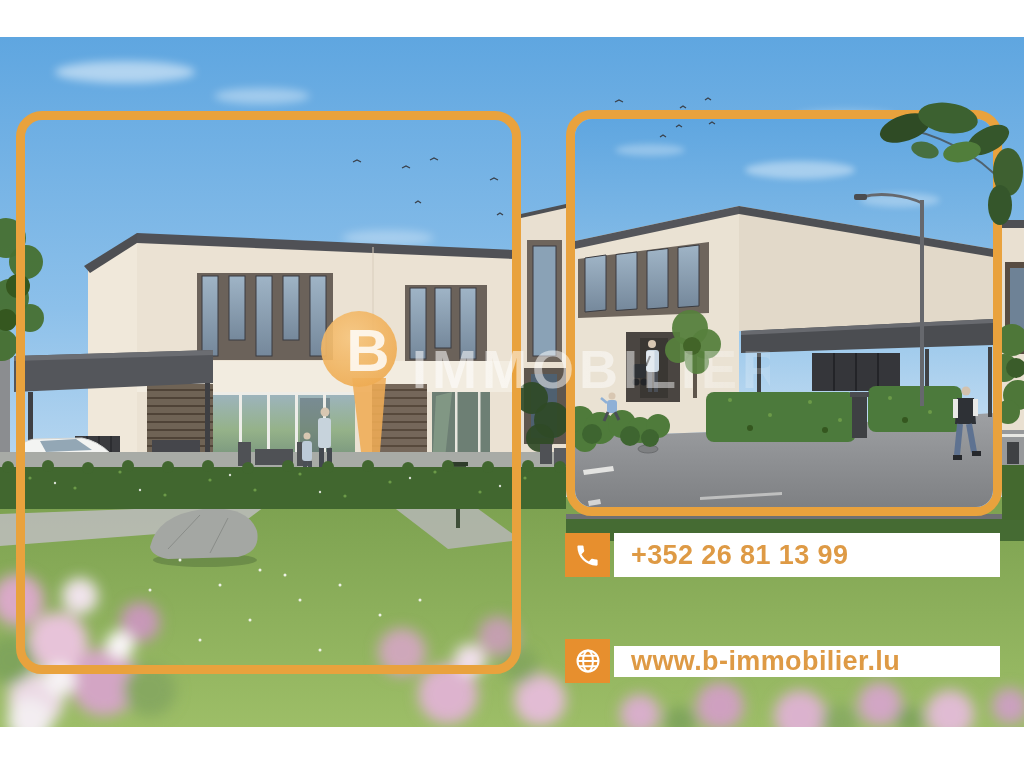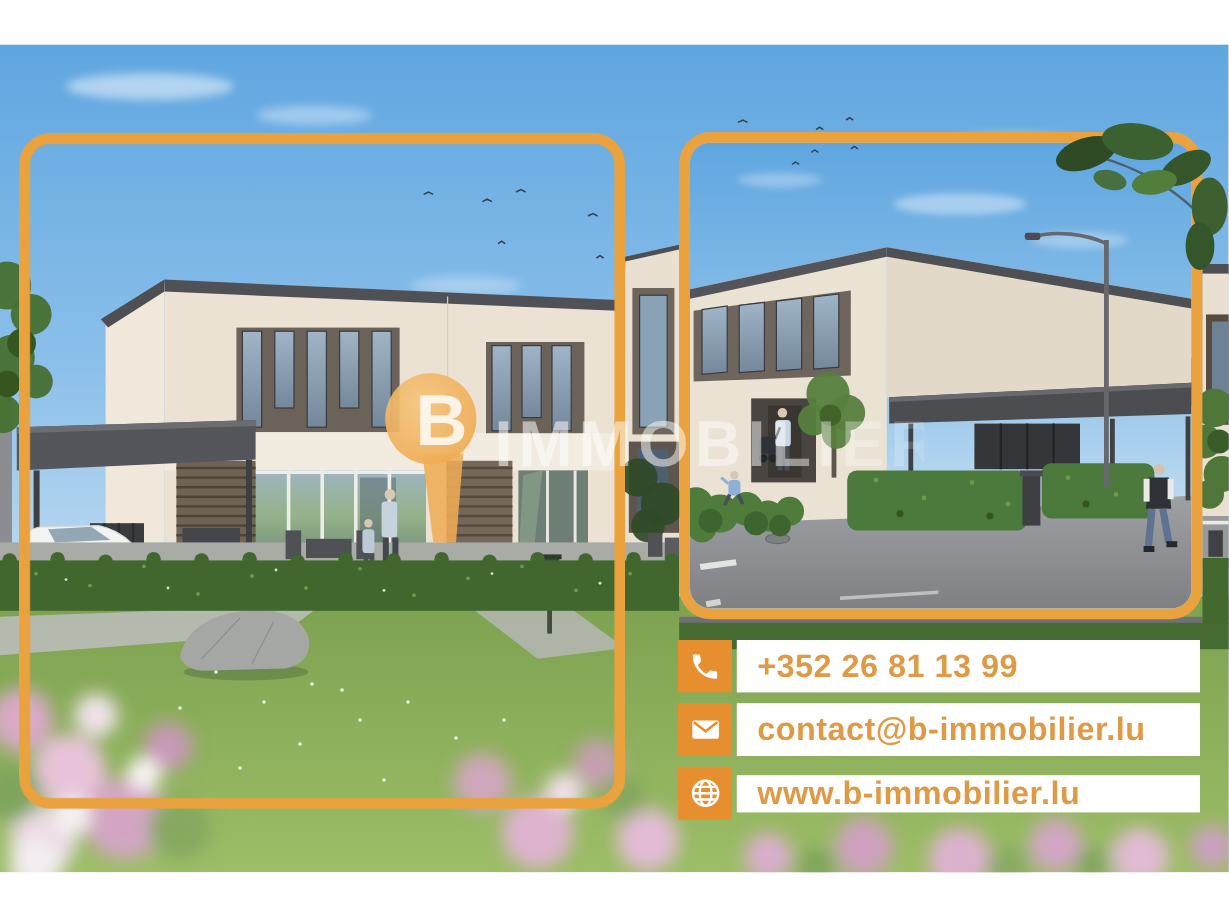--- a/index.html
+++ b/index.html
@@ -521,31 +521,20 @@
       <div class="cicon" style="background: rgb(231, 143, 46);">
         <svg width="27" height="27" viewBox="0 0 24 24" aria-hidden="true">
           <path fill="#ffffff" d="M6.62 10.79c1.44 2.83 3.76 5.14 6.59 6.59l2.2-2.2c.27-.27.67-.36 1.02-.24 1.12.37 2.33.57 3.57.57.55 0 1 .45 1 1V20c0 .55-.45 1-1 1-9.39 0-17-7.61-17-17 0-.55.45-1 1-1h3.5c.55 0 1 .45 1 1 0 1.25.2 2.45.57 3.57.11.35.03.74-.25 1.02l-2.2 2.2z"></path>
         </svg>
       </div>
       <div class="cbar">
         <span>+352 26 81 13 99</span>
       </div>
     </div>
 
-    <div class="crow" id="crow-email">
-      <div class="cicon" style="background: rgb(231, 143, 46);">
-        <svg width="28" height="28" viewBox="0 0 24 24" aria-hidden="true">
-          <rect x="2.5" y="5.5" width="19" height="13" rx="1.4" fill="#ffffff"></rect>
-          <path d="M3.5 6.5 L12 13.2 L20.5 6.5" stroke="#E78F2E" stroke-width="1.8" fill="none"></path>
-        </svg>
-      </div>
-      <div class="cbar">
-        <span>contact@b-immobilier.lu</span>
-      </div>
-    </div>
 
     <div class="crow" id="crow-web">
       <div class="cicon" style="background: rgb(231, 143, 46);">
         <svg width="28" height="28" viewBox="0 0 24 24" aria-hidden="true">
           <circle cx="12" cy="12" r="9" stroke="#ffffff" stroke-width="1.7" fill="none"></circle>
           <ellipse cx="12" cy="12" rx="4.2" ry="9" stroke="#ffffff" stroke-width="1.7" fill="none"></ellipse>
           <path d="M3 12h18 M4.2 7.5h15.6 M4.2 16.5h15.6" stroke="#ffffff" stroke-width="1.7" fill="none"></path>
         </svg>
       </div>
       <div class="cbar">

